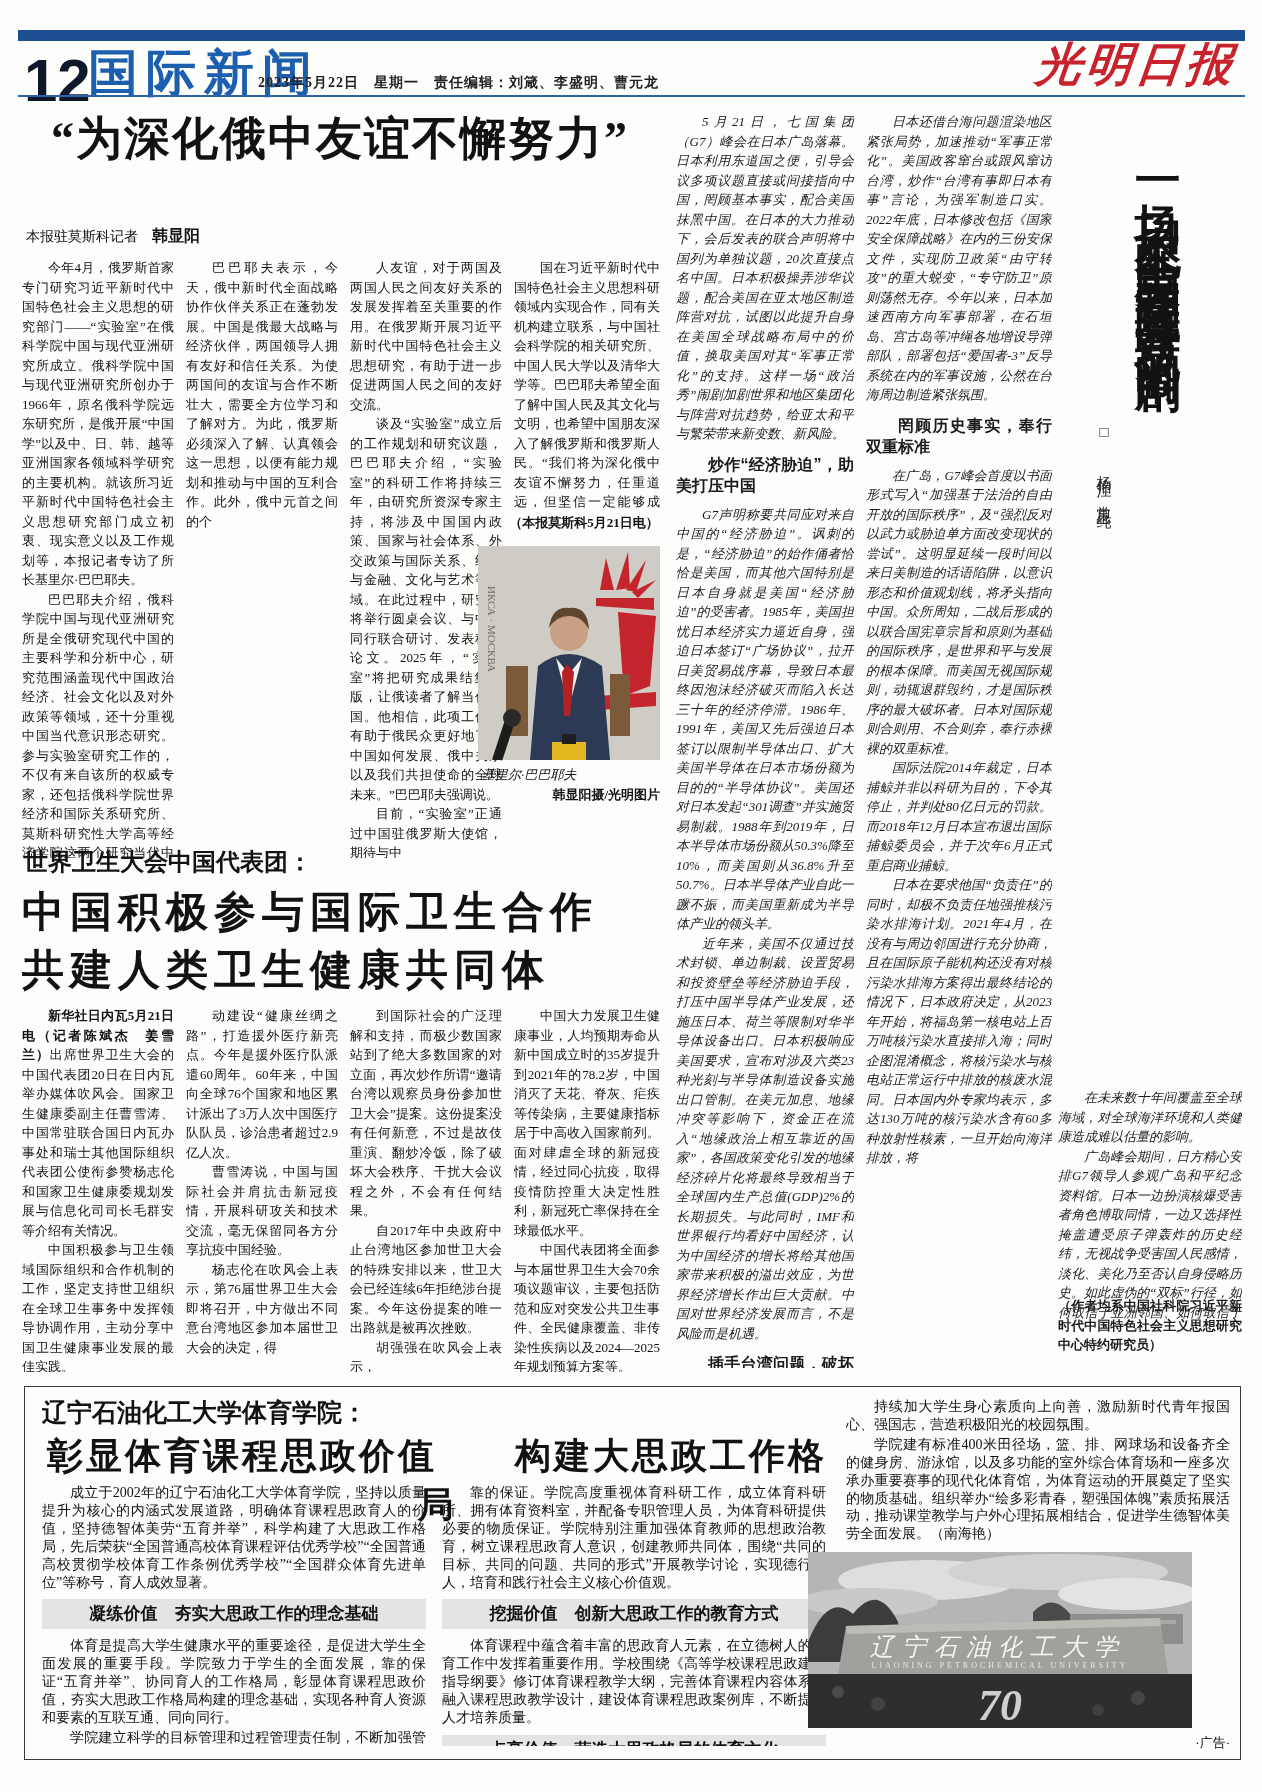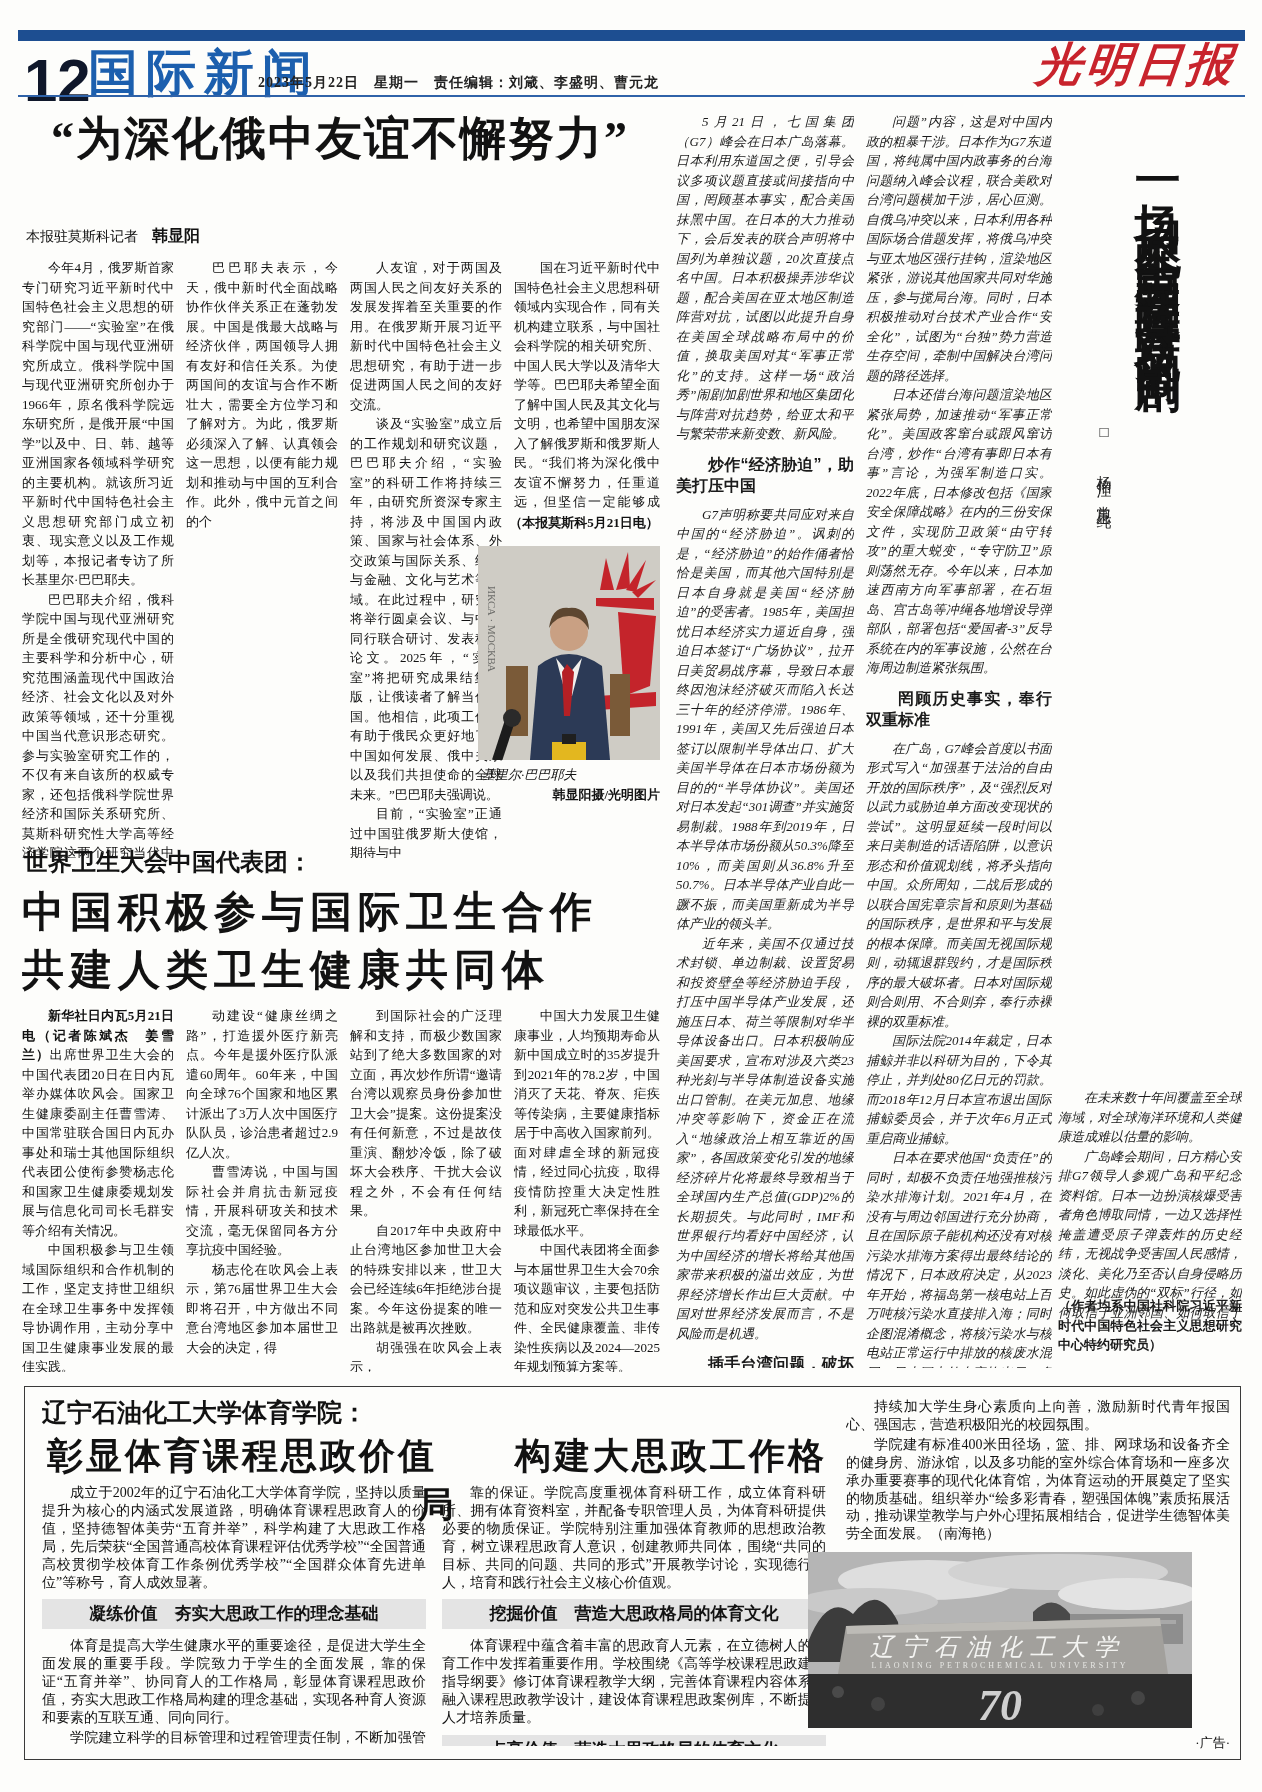--- a/index.html
+++ b/index.html
@@ -116,21 +116,20 @@
   <div class="abs cap2" style="left:482px;top:786px;width:178px;">韩显阳摄/光明图片</div>
 
   <div class="abs col kai" style="left:676px;top:112px;width:178px;height:1256px;">
       <p>5月21日，七国集团（G7）峰会在日本广岛落幕。日本利用东道国之便，引导会议多项议题直接或间接指向中国，罔顾基本事实，配合美国抹黑中国。在日本的大力推动下，会后发表的联合声明将中国列为单独议题，20次直接点名中国。日本积极操弄涉华议题，配合美国在亚太地区制造阵营对抗，试图以此提升自身在美国全球战略布局中的价值，换取美国对其“军事正常化”的支持。这样一场“政治秀”闹剧加剧世界和地区集团化与阵营对抗趋势，给亚太和平与繁荣带来新变数、新风险。</p>
       <h4>炒作“经济胁迫”，助美打压中国</h4>
       <p>G7声明称要共同应对来自中国的“经济胁迫”。讽刺的是，“经济胁迫”的始作俑者恰恰是美国，而其他六国特别是日本自身就是美国“经济胁迫”的受害者。1985年，美国担忧日本经济实力逼近自身，强迫日本签订“广场协议”，拉开日美贸易战序幕，导致日本最终因泡沫经济破灭而陷入长达三十年的经济停滞。1986年、1991年，美国又先后强迫日本签订以限制半导体出口、扩大美国半导体在日本市场份额为目的的“半导体协议”。美国还对日本发起“301调查”并实施贸易制裁。1988年到2019年，日本半导体市场份额从50.3%降至10%，而美国则从36.8%升至50.7%。日本半导体产业自此一蹶不振，而美国重新成为半导体产业的领头羊。</p>
       <p>近年来，美国不仅通过技术封锁、单边制裁、设置贸易和投资壁垒等经济胁迫手段，打压中国半导体产业发展，还施压日本、荷兰等限制对华半导体设备出口。日本积极响应美国要求，宣布对涉及六类23种光刻与半导体制造设备实施出口管制。在美元加息、地缘冲突等影响下，资金正在流入“地缘政治上相互靠近的国家”，各国政策变化引发的地缘经济碎片化将最终导致相当于全球国内生产总值(GDP)2%的长期损失。与此同时，IMF和世界银行均看好中国经济，认为中国经济的增长将给其他国家带来积极的溢出效应，为世界经济增长作出巨大贡献。中国对世界经济发展而言，不是风险而是机遇。</p>
       <h4>插手台湾问题，破坏地区稳定</h4>
     </div>
   <div class="abs col kai" style="left:866px;top:112px;width:186px;height:1256px;">
-      <p>问题”内容，这是对中国内政的粗暴干涉。日本作为G7东道国，将纯属中国内政事务的台海问题纳入峰会议程，联合美欧对台湾问题横加干涉，居心叵测。自俄乌冲突以来，日本利用各种国际场合借题发挥，将俄乌冲突与亚太地区强行挂钩，渲染地区紧张，游说其他国家共同对华施压，参与搅局台海。同时，日本积极推动对台技术产业合作“安全化”，试图为“台独”势力营造生存空间，牵制中国解决台湾问题的路径选择。</p>
       <p>日本还借台海问题渲染地区紧张局势，加速推动“军事正常化”。美国政客窜台或跟风窜访台湾，炒作“台湾有事即日本有事”言论，为强军制造口实。2022年底，日本修改包括《国家安全保障战略》在内的三份安保文件，实现防卫政策“由守转攻”的重大蜕变，“专守防卫”原则荡然无存。今年以来，日本加速西南方向军事部署，在石垣岛、宫古岛等冲绳各地增设导弹部队，部署包括“爱国者-3”反导系统在内的军事设施，公然在台海周边制造紧张氛围。</p>
       <h4>罔顾历史事实，奉行双重标准</h4>
       <p>在广岛，G7峰会首度以书面形式写入“加强基于法治的自由开放的国际秩序”，及“强烈反对以武力或胁迫单方面改变现状的尝试”。这明显延续一段时间以来日美制造的话语陷阱，以意识形态和价值观划线，将矛头指向中国。众所周知，二战后形成的以联合国宪章宗旨和原则为基础的国际秩序，是世界和平与发展的根本保障。而美国无视国际规则，动辄退群毁约，才是国际秩序的最大破坏者。日本对国际规则合则用、不合则弃，奉行赤裸裸的双重标准。</p>
       <p>国际法院2014年裁定，日本捕鲸并非以科研为目的，下令其停止，并判处80亿日元的罚款。而2018年12月日本宣布退出国际捕鲸委员会，并于次年6月正式重启商业捕鲸。</p>
       <p>日本在要求他国“负责任”的同时，却极不负责任地强推核污染水排海计划。2021年4月，在没有与周边邻国进行充分协商，且在国际原子能机构还没有对核污染水排海方案得出最终结论的情况下，日本政府决定，从2023年开始，将福岛第一核电站上百万吨核污染水直接排入海；同时企图混淆概念，将核污染水与核电站正常运行中排放的核废水混同。日本国内外专家均表示，多达130万吨的核污染水含有60多种放射性核素，一旦开始向海洋排放，将</p>
     </div>
   <div class="abs col kai" style="left:1058px;top:1088px;width:184px;height:236px;">
       <p>在未来数十年间覆盖至全球海域，对全球海洋环境和人类健康造成难以估量的影响。</p>
       <p>广岛峰会期间，日方精心安排G7领导人参观广岛和平纪念资料馆。日本一边扮演核爆受害者角色博取同情，一边又选择性掩盖遭受原子弹轰炸的历史经纬，无视战争受害国人民感情，淡化、美化乃至否认自身侵略历史。如此虚伪的“双标”行径，如何取信于亚洲邻国、如何取信于国际社会？</p>
     </div>
@@ -166,21 +165,21 @@
   <div class="abs ad-hl" style="left:42px;top:1432px;width:790px;">彰显体育课程思政价值　　构建大思政工作格局</div>
   <div class="abs ad-kicker" style="left:42px;top:1396px;">辽宁石油化工大学体育学院：</div>
   <div class="abs adcol" style="left:42px;top:1484px;width:384px;height:262px;">
       <p>成立于2002年的辽宁石油化工大学体育学院，坚持以质量提升为核心的内涵式发展道路，明确体育课程思政育人的价值，坚持德智体美劳“五育并举”，科学构建了大思政工作格局，先后荣获“全国普通高校体育课程评估优秀学校”“全国普通高校贯彻学校体育工作条例优秀学校”“全国群众体育先进单位”等称号，育人成效显著。</p>
       <h4>凝练价值　夯实大思政工作的理念基础</h4>
       <p>体育是提高大学生健康水平的重要途径，是促进大学生全面发展的重要手段。学院致力于学生的全面发展，靠的保证“五育并举”、协同育人的工作格局，彰显体育课程思政价值，夯实大思政工作格局构建的理念基础，实现各种育人资源和要素的互联互通、同向同行。</p>
       <p>学院建立科学的目标管理和过程管理责任制，不断加强管理水平和体育师资队伍的建设，加强党的建设和思想政治工作，逐步建立了一支政治素质过硬、业务素质较高的教师队伍，为更好地构建大思政工作格局提高了可</p>
     </div>
   <div class="abs adcol" style="left:442px;top:1484px;width:384px;height:262px;">
       <p>靠的保证。学院高度重视体育科研工作，成立体育科研所、拥有体育资料室，并配备专职管理人员，为体育科研提供必要的物质保证。学院特别注重加强体育教师的思想政治教育，树立课程思政育人意识，创建教师共同体，围绕“共同的目标、共同的问题、共同的形式”开展教学讨论，实现德行育人，培育和践行社会主义核心价值观。</p>
-      <h4>挖掘价值　营造大思政格局的体育文化</h4>
+      <h4>挖掘价值　创新大思政工作的教育方式</h4>
       <p>体育课程中蕴含着丰富的思政育人元素，在立德树人的教育工作中发挥着重要作用。学校围绕《高等学校课程思政建设指导纲要》修订体育课程教学大纲，完善体育课程内容体系，融入课程思政教学设计，建设体育课程思政案例库，不断提升人才培养质量。</p>
       <h4>点亮价值　营造大思政格局的体育文化</h4>
     </div>
   <div class="abs adcol" style="left:846px;top:1398px;width:384px;height:152px;">
       <p>持续加大学生身心素质向上向善，激励新时代青年报国心、强国志，营造积极阳光的校园氛围。</p>
       <p>学院建有标准400米田径场，篮、排、网球场和设备齐全的健身房、游泳馆，以及多功能的室外综合体育场和一座多次承办重要赛事的现代化体育馆，为体育运动的开展奠定了坚实的物质基础。组织举办“绘多彩青春，塑强国体魄”素质拓展活动，推动课堂教学与户外心理拓展相结合，促进学生德智体美劳全面发展。（南海艳）</p>
     </div>
 
   <div class="abs" style="left:808px;top:1552px;width:384px;height:176px;border-radius:21px;">
     <svg width="384" height="176" viewBox="0 0 384 176">

